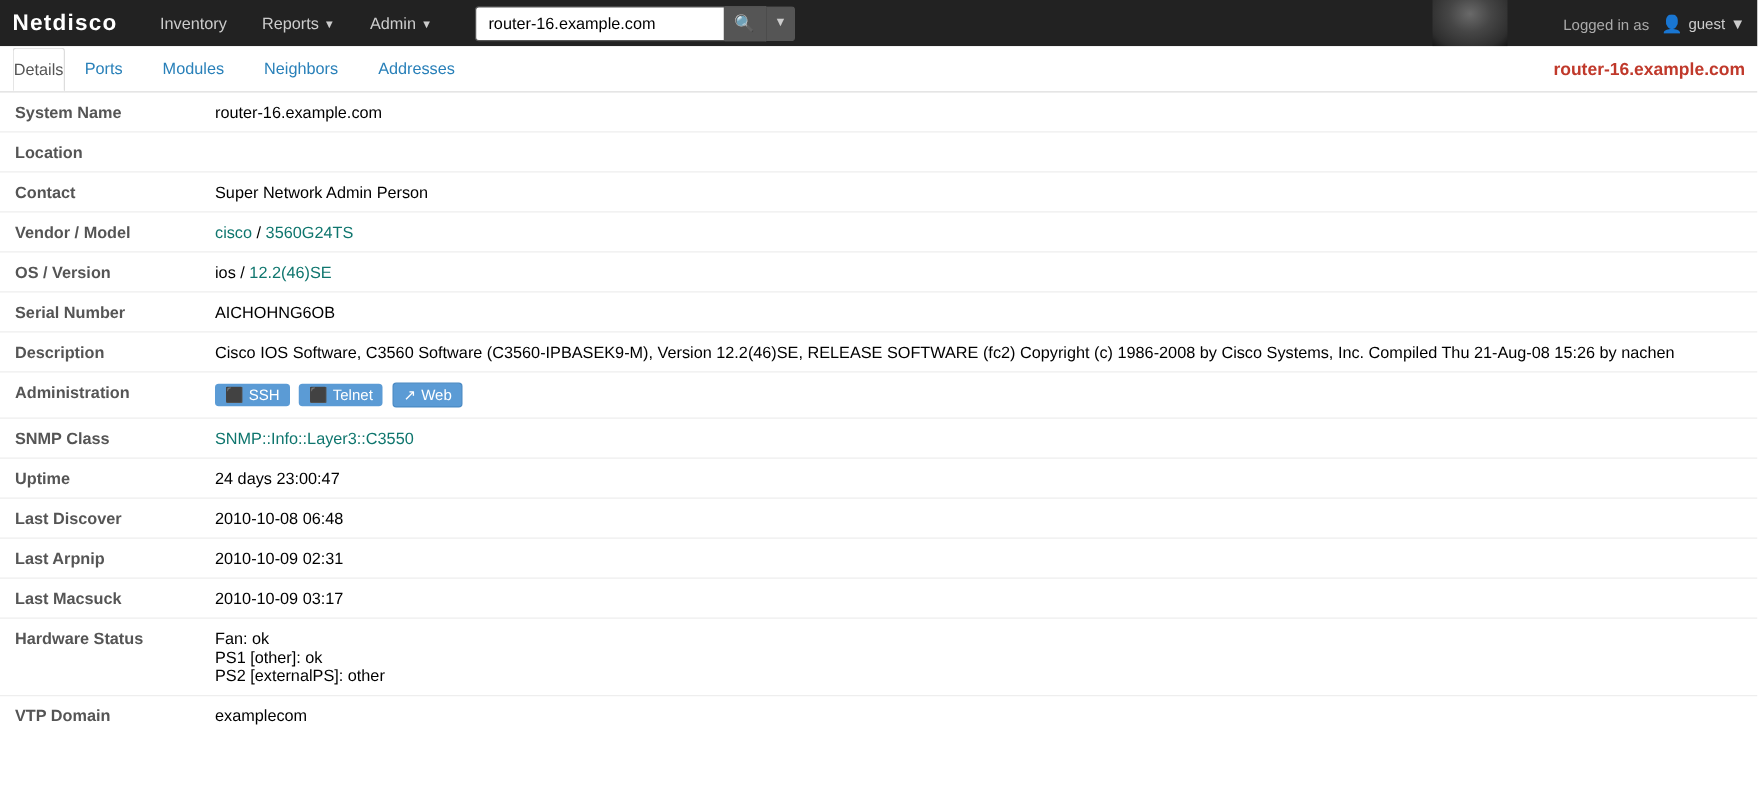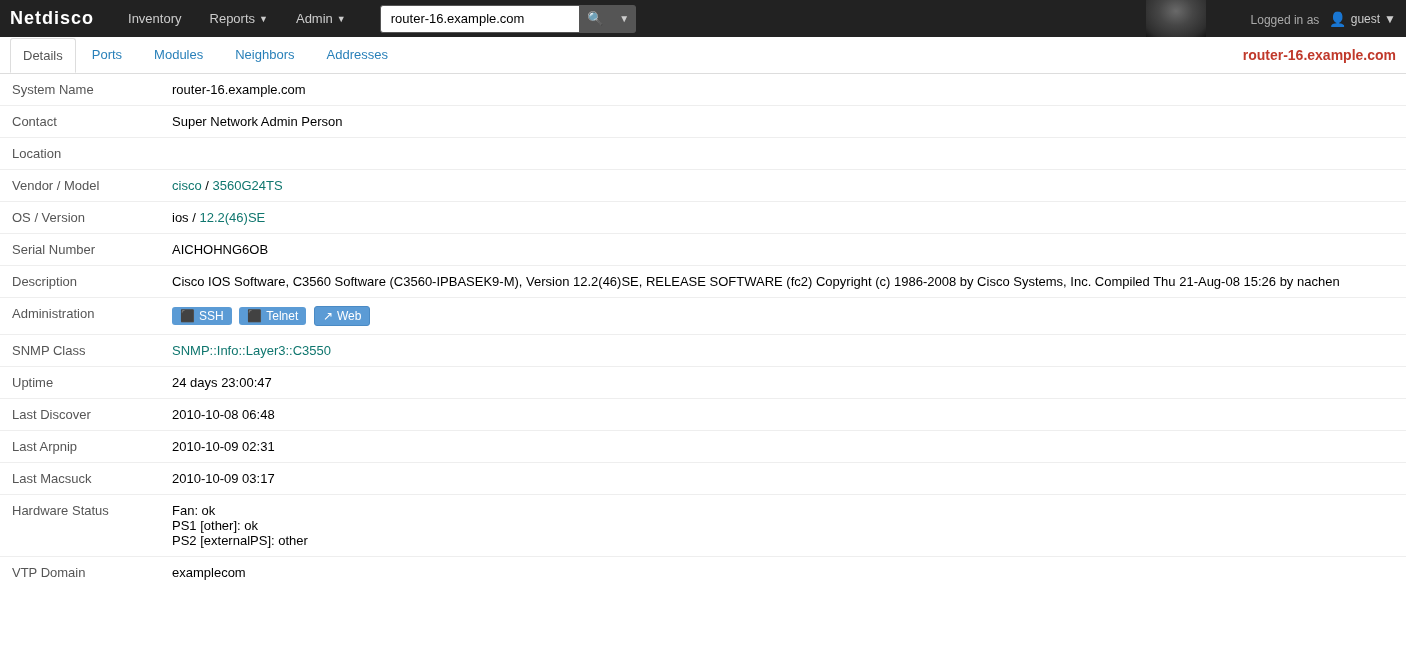--- a/index.html
+++ b/index.html
@@ -124,21 +124,21 @@
     .tab.active {
       color: #333;
       border-bottom: 2px solid transparent;
       font-weight: normal;
       color: #555;
       border-bottom: none;
       background: #fff;
       border: 1px solid #ddd;
       border-bottom: 1px solid #fff;
       border-radius: 3px 3px 0 0;
-      padding: 9px 12px;
+      padding: 9px 0;
     }
     .tabs-device-name {
       margin-left: auto;
       color: #c0392b;
       font-weight: bold;
       font-size: 14px;
       padding: 10px 0;
     }
 
     
@@ -155,21 +155,21 @@
     table.detail-table tr:last-child {
       border-bottom: none;
     }
     table.detail-table td {
       padding: 8px 12px;
       vertical-align: top;
     }
     table.detail-table td:first-child {
       width: 160px;
       color: #555;
-      font-weight: normal;
+      font-weight: bold;
       white-space: nowrap;
     }
     .link-blue { color: #0f766e; text-decoration: none; cursor: pointer; }
 
     
     .admin-badge {
       display: inline-flex;
       align-items: center;
       gap: 4px;
       padding: 2px 8px;
@@ -248,26 +248,26 @@
 </div>
 
 <div class="content">
   <table class="detail-table">
     <tbody>
         <tr>
       <td>System Name</td>
       <td>router-16.example.com</td>
     </tr>
     <tr>
+      <td>Location</td>
+      <td></td>
+    </tr>
+    <tr>
       <td>Contact</td>
       <td>Super Network Admin Person</td>
-    </tr>
-    <tr>
-      <td>Location</td>
-      <td></td>
     </tr>
     <tr>
       <td>Vendor / Model</td>
       <td>
         <a class="link-blue">cisco</a>
         <span> / </span>
         <a class="link-blue">3560G24TS</a>
       </td>
     </tr>
     <tr>

